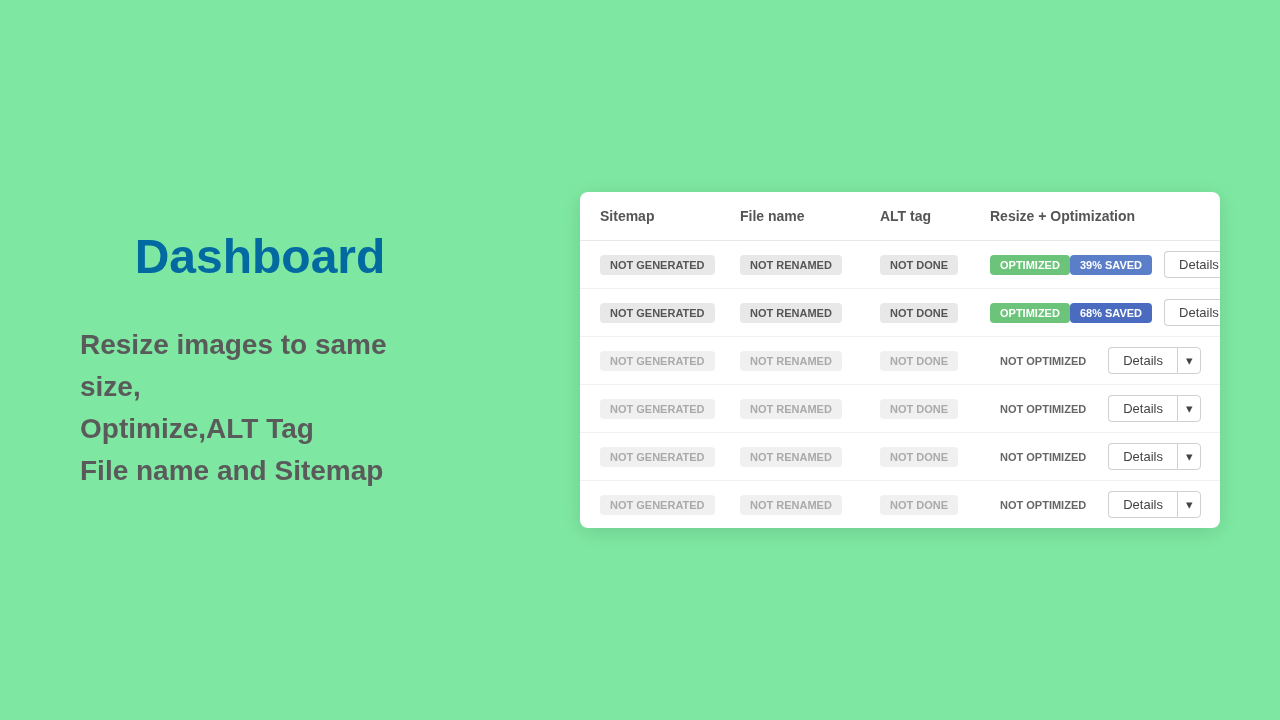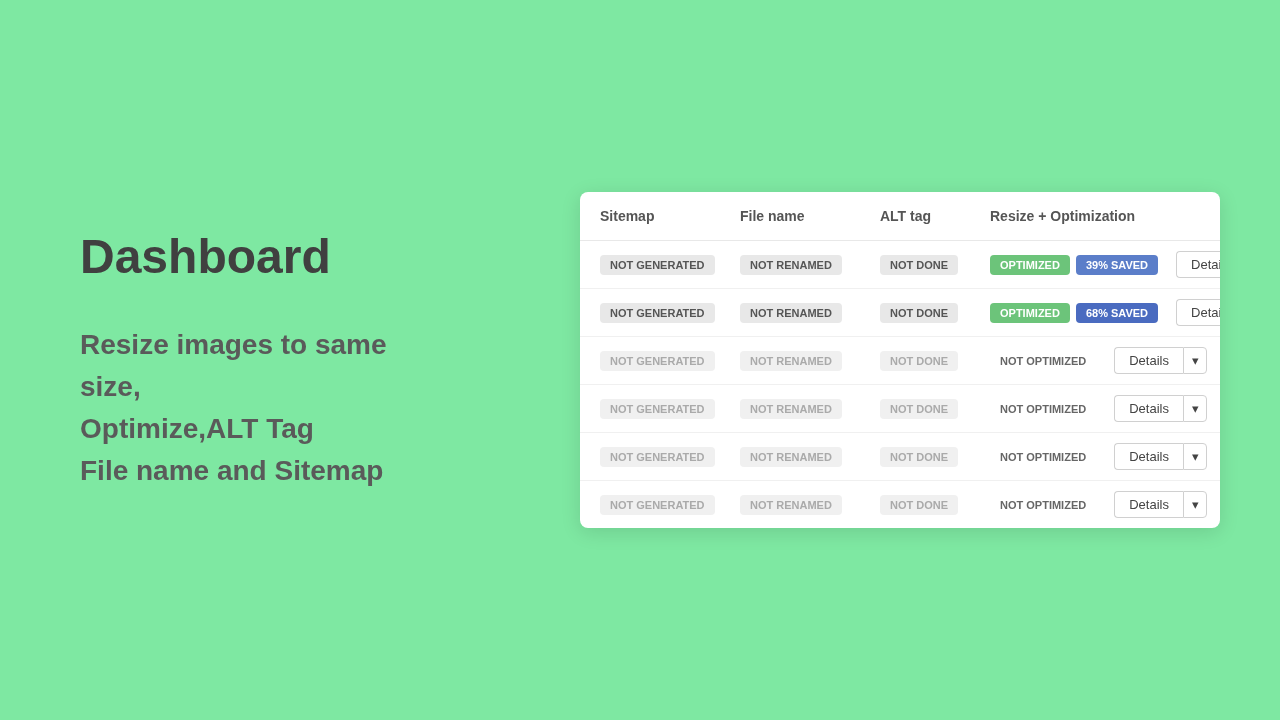--- a/index.html
+++ b/index.html
@@ -16,22 +16,23 @@
 
     .left-panel {
       width: 520px;
       padding: 60px 80px;
       flex-shrink: 0;
     }
 
     .dashboard-title {
       font-size: 48px;
       font-weight: 900;
-      color: #404040;
+      color: #0369a1;
       margin-bottom: 40px;
+      text-align: center;
     }
 
     .dashboard-subtitle {
       font-size: 28px;
       font-weight: 600;
       color: #5a5a5a;
       line-height: 1.5;
     }
 
     .right-panel {
@@ -141,21 +142,21 @@
       padding: 5px 8px;
       font-size: 13px;
       color: #444;
       border-radius: 0 4px 4px 0;
       cursor: pointer;
     }
 
     .row-content {
       display: flex;
       align-items: center;
-      gap: 6px;
+      gap: 0;
     }
   </style>
 </head>
 <body>
 
 <div class="left-panel">
   <h1 class="dashboard-title">Dashboard</h1>
   <p class="dashboard-subtitle">
     <span>Resize images to same size,</span><br>
     <span>Optimize,ALT Tag</span><br>

